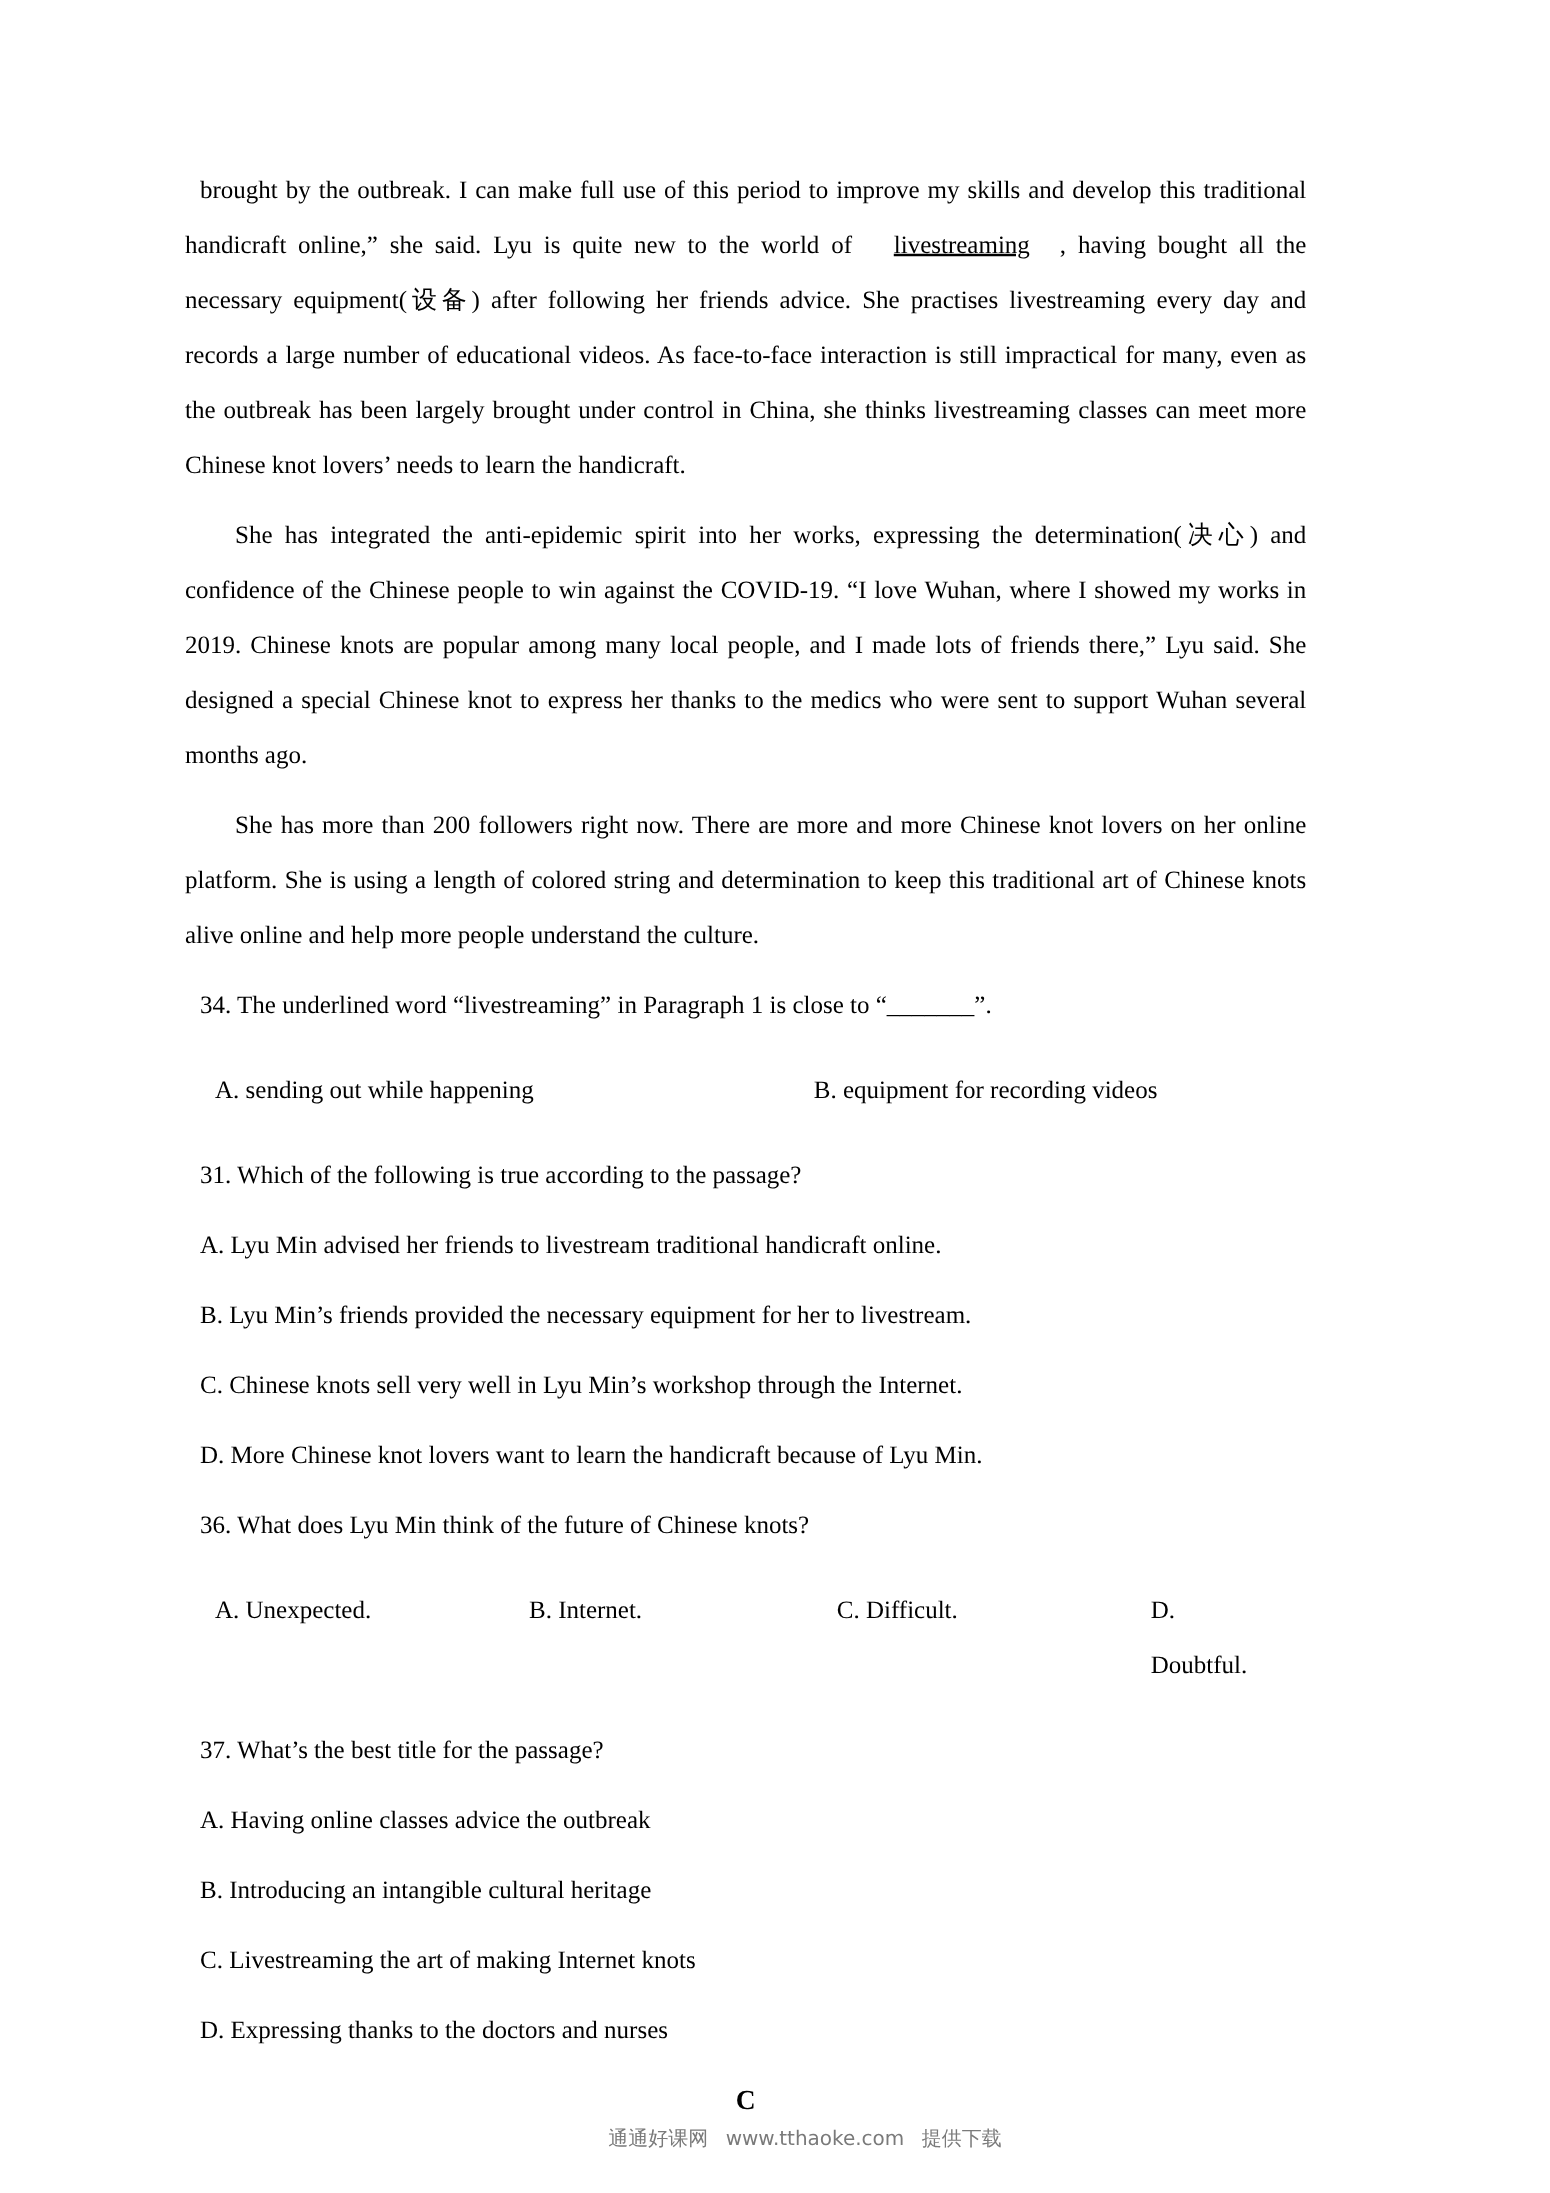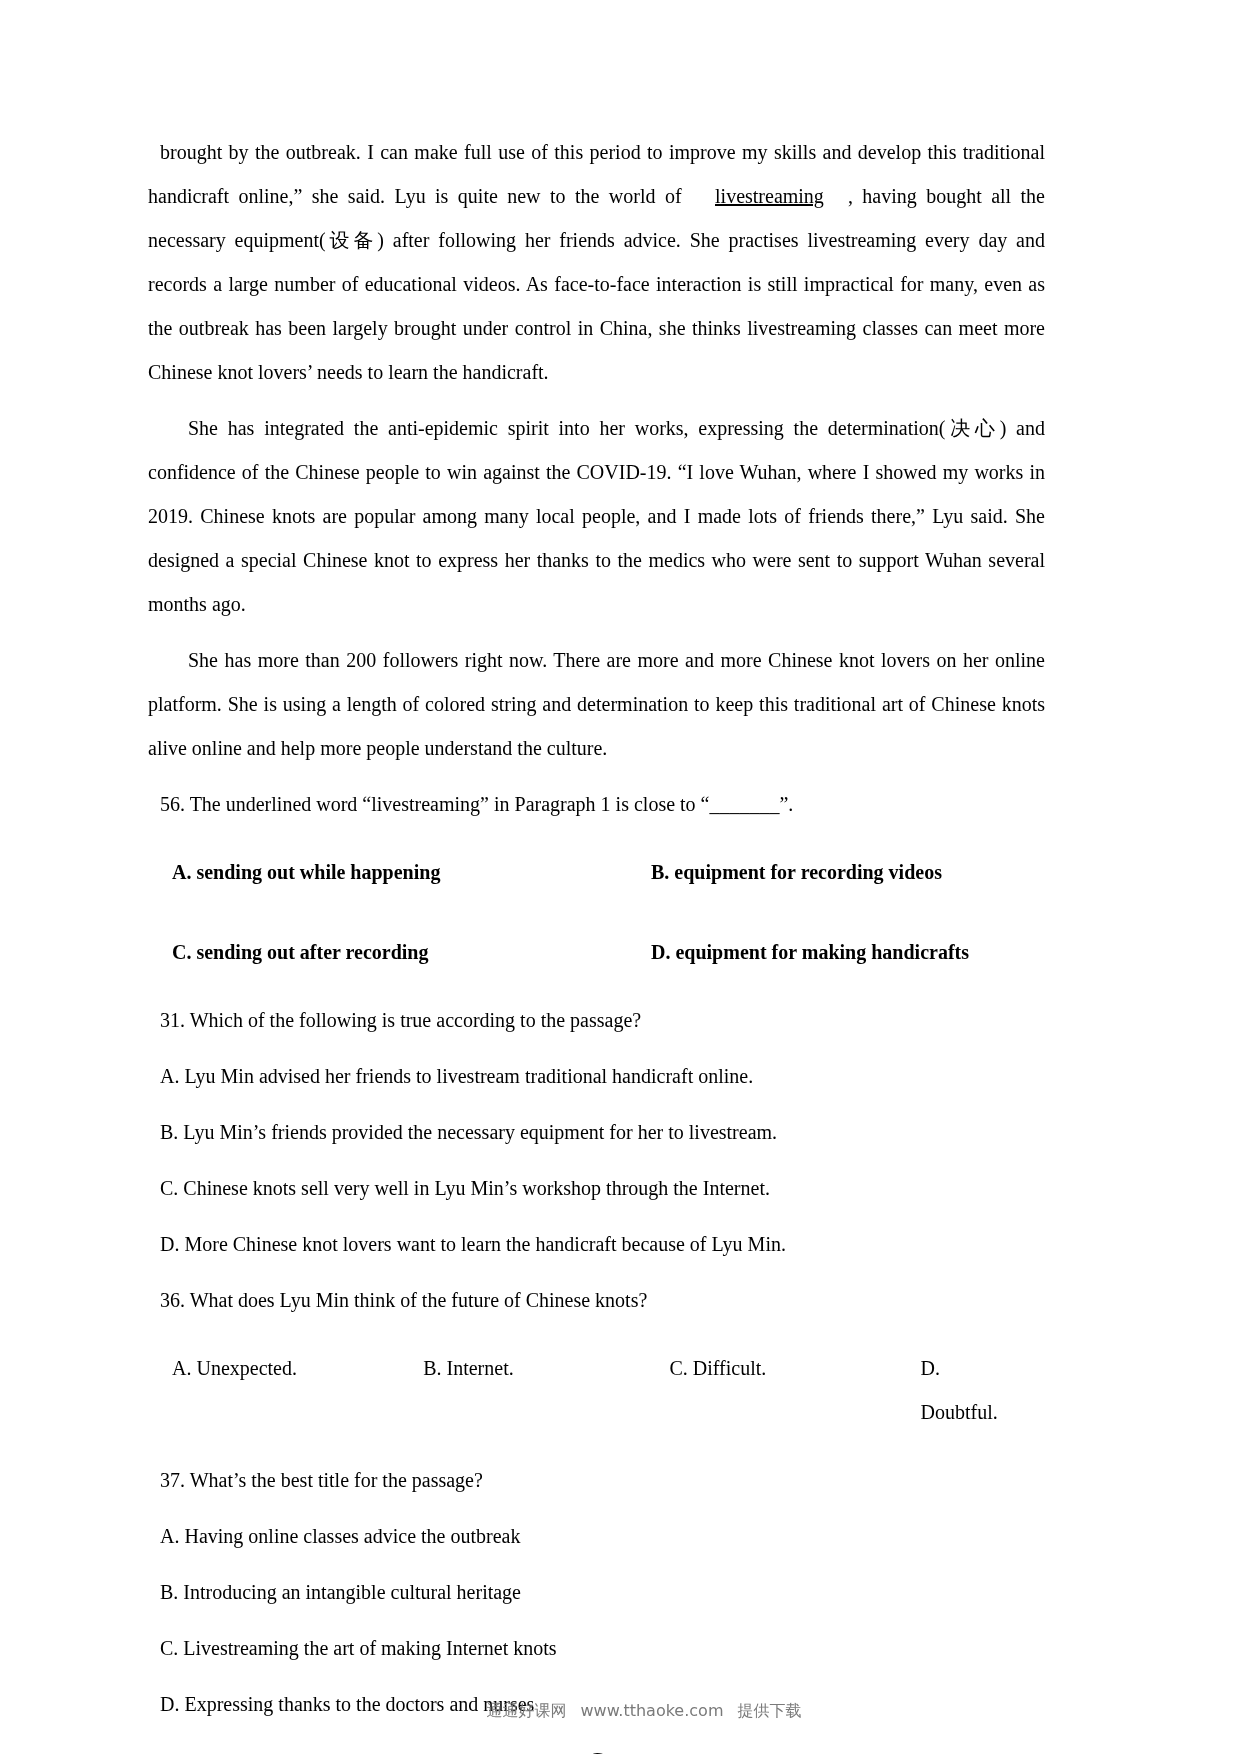--- a/index.html
+++ b/index.html
@@ -21,21 +21,21 @@
     top: 82px;
     width: 921px;
     line-height: 44px;
   }
   .para { text-align: justify; }
   .para.indent { text-indent: 40px; }
   .underlined { text-decoration: underline; }
   .q-stem { text-align: left; }
   .opt-line { text-align: left; }
   .opt-row { display: flex; }
-  .opt-row-2 .opt { width: 455px; font-weight: bold; }
+  .opt-row-2 .opt { width: 455px; }
   .opt-row-2 .opt:last-child { width: auto; }
   .opt-row-4 .opt { width: 230px; }
   .opt-row-4 .opt.w2 { width: 225px; }
   .opt-row-4 .opt:last-child { width: auto; }
   .section-label {
     text-align: center;
     font-weight: bold;
     font-size: 22px;
     line-height: 44px;
     margin-top: 4px;
@@ -58,28 +58,24 @@
 <div class="page">
   <div class="content">
 
     <p class="para"><span>brought by the outbreak. I can make full use of this period to improve my skills and develop this traditional handicraft online,” she said. Lyu is quite new to the world of </span><span class="underlined">livestreaming</span><span>, having bought all the necessary equipment(设备) after following her friends advice. She practises livestreaming every day and records a large number of educational videos. As face-to-face interaction is still impractical for many, even as the outbreak has been largely brought under control in China, she thinks livestreaming classes can meet more Chinese knot lovers’ needs to learn the handicraft.</span></p>
 
     <p class="para indent">She has integrated the anti-epidemic spirit into her works, expressing the determination(决心) and confidence of the Chinese people to win against the COVID-19. “I love Wuhan, where I showed my works in 2019. Chinese knots are popular among many local people, and I made lots of friends there,” Lyu said. She designed a special Chinese knot to express her thanks to the medics who were sent to support Wuhan several months ago.</p>
 
     <p class="para indent">She has more than 200 followers right now. There are more and more Chinese knot lovers on her online platform. She is using a length of colored string and determination to keep this traditional art of Chinese knots alive online and help more people understand the culture.</p>
 
     <div>
-      <p class="q-stem">56. The underlined word “livestreaming” in Paragraph 1 is close to “_______”.</p>
+      <p class="q-stem">34. The underlined word “livestreaming” in Paragraph 1 is close to “_______”.</p>
       <div class="opt-row opt-row-2">
         <span class="opt">A. sending out while happening</span>
         <span class="opt">B. equipment for recording videos</span>
-      </div>
-      <div class="opt-row opt-row-2">
-        <span class="opt">C. sending out after recording</span>
-        <span class="opt">D. equipment for making handicrafts</span>
       </div>
     </div>
 
     <div>
       <p class="q-stem">31. Which of the following is true according to the passage?</p>
       <p class="opt-line">A. Lyu Min advised her friends to livestream traditional handicraft online.</p>
       <p class="opt-line">B. Lyu Min’s friends provided the necessary equipment for her to livestream.</p>
       <p class="opt-line">C. Chinese knots sell very well in Lyu Min’s workshop through the Internet.</p>
       <p class="opt-line">D. More Chinese knot lovers want to learn the handicraft because of Lyu Min.</p>
     </div>

